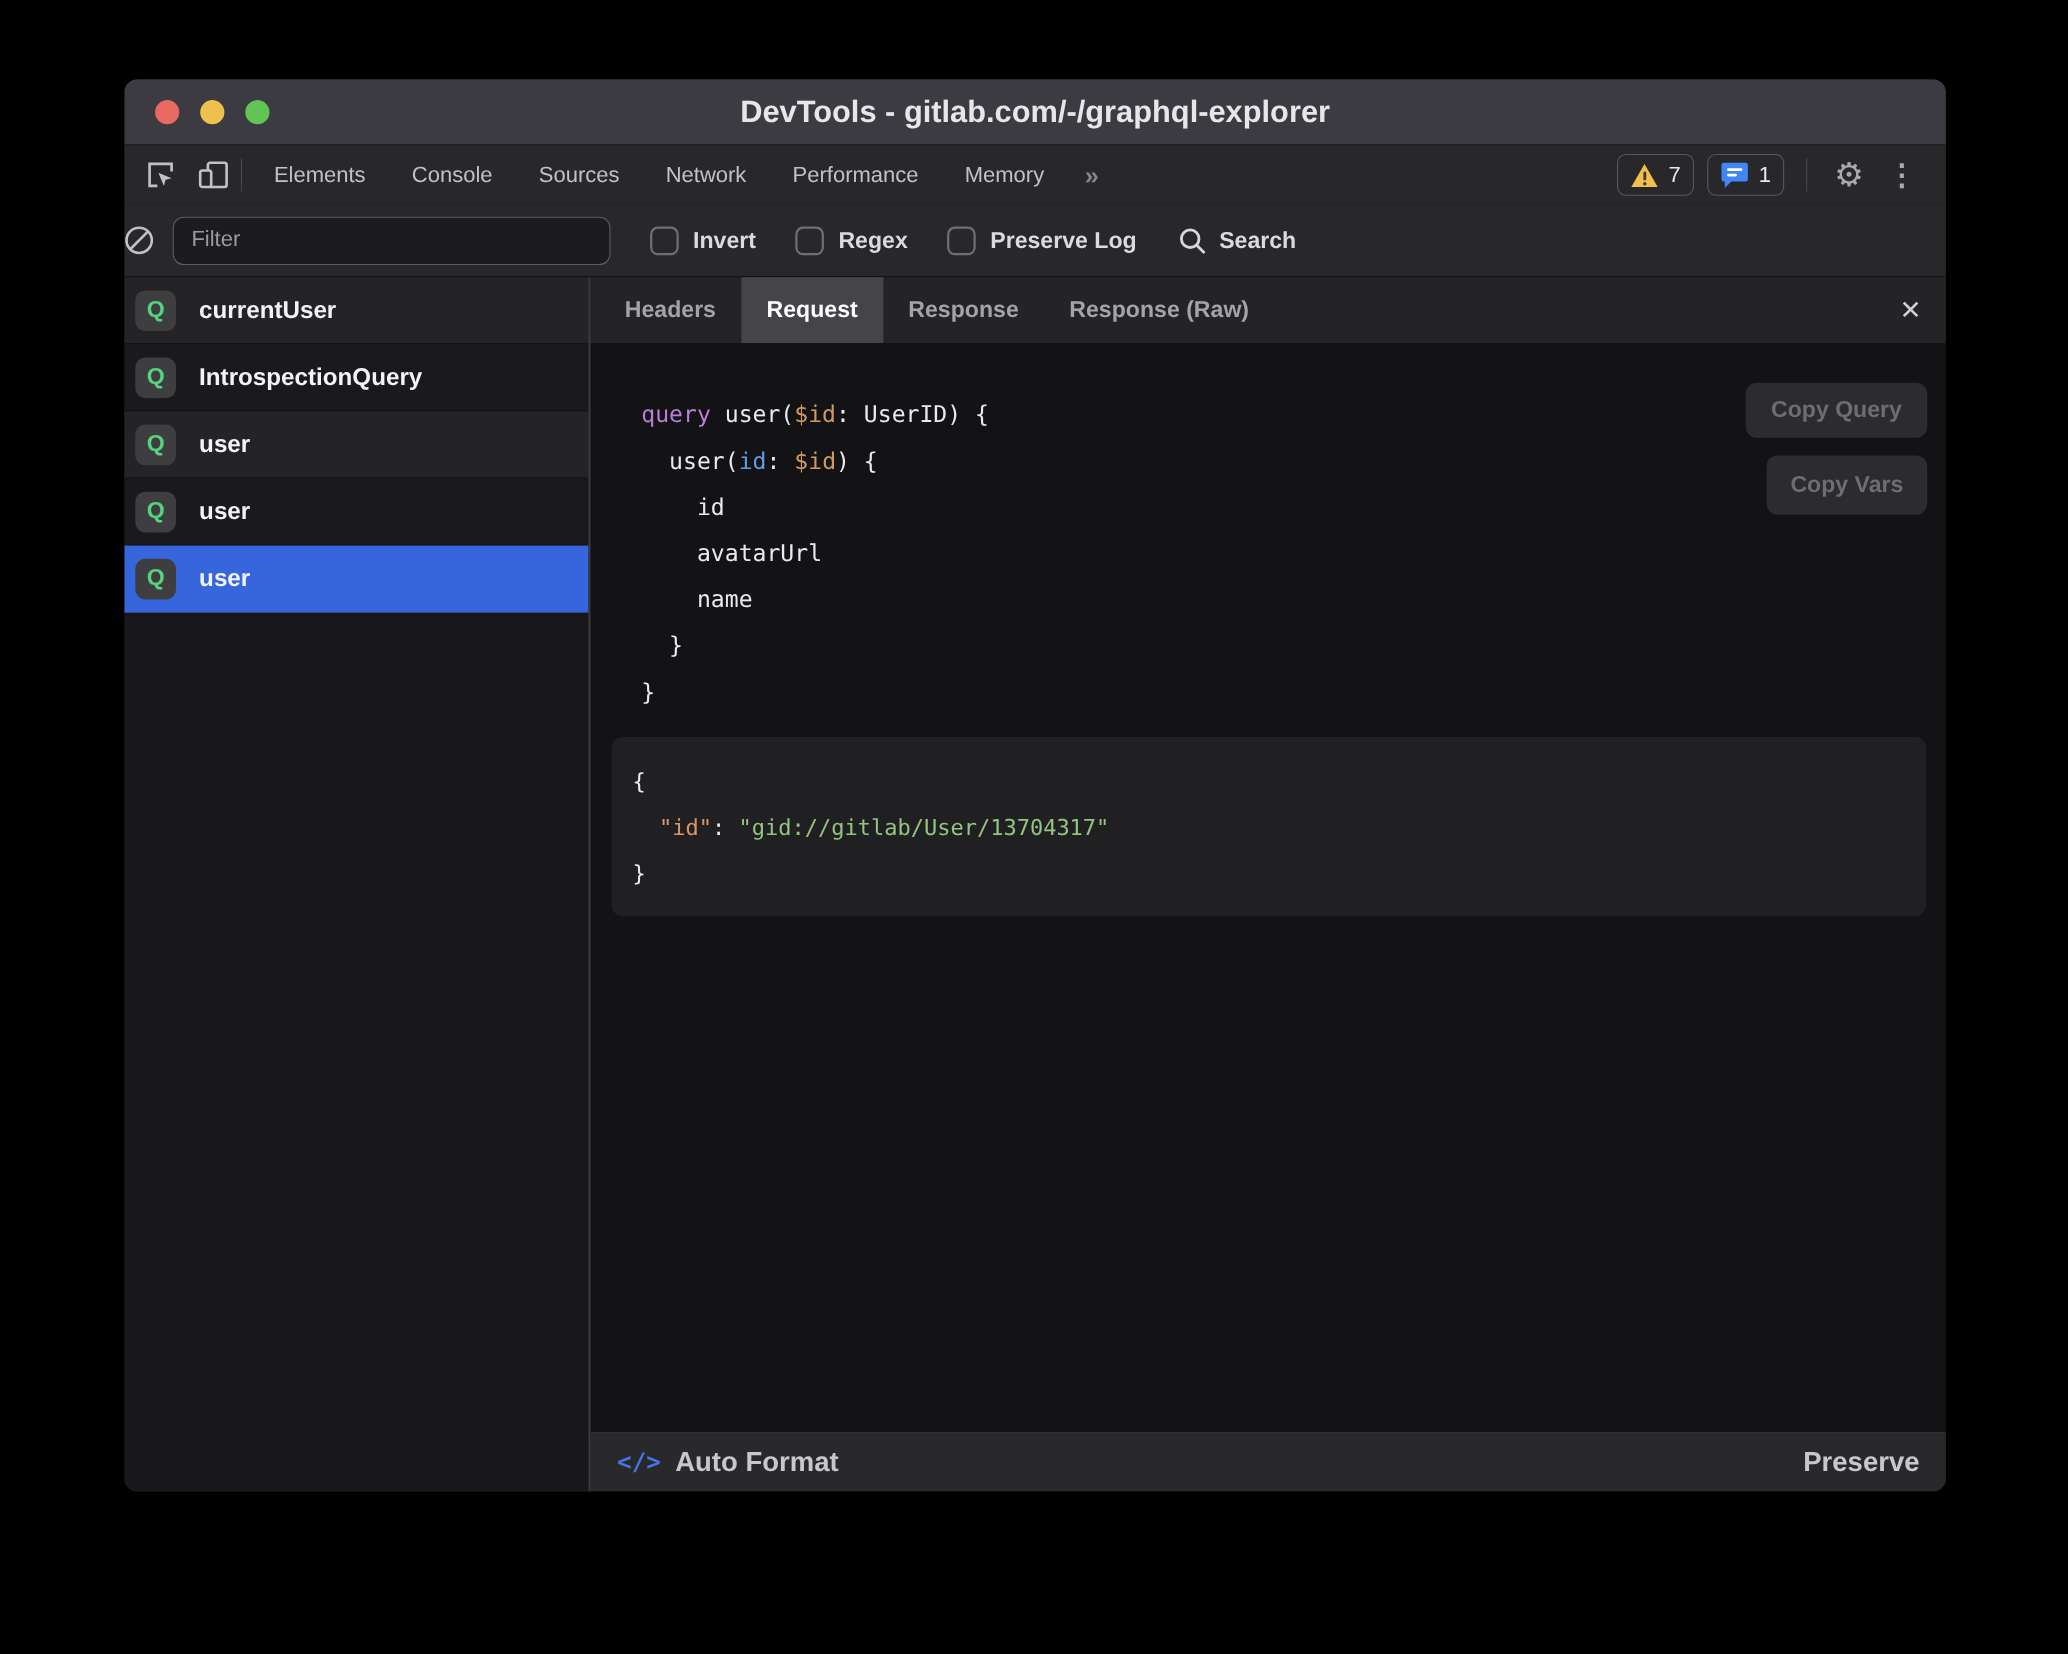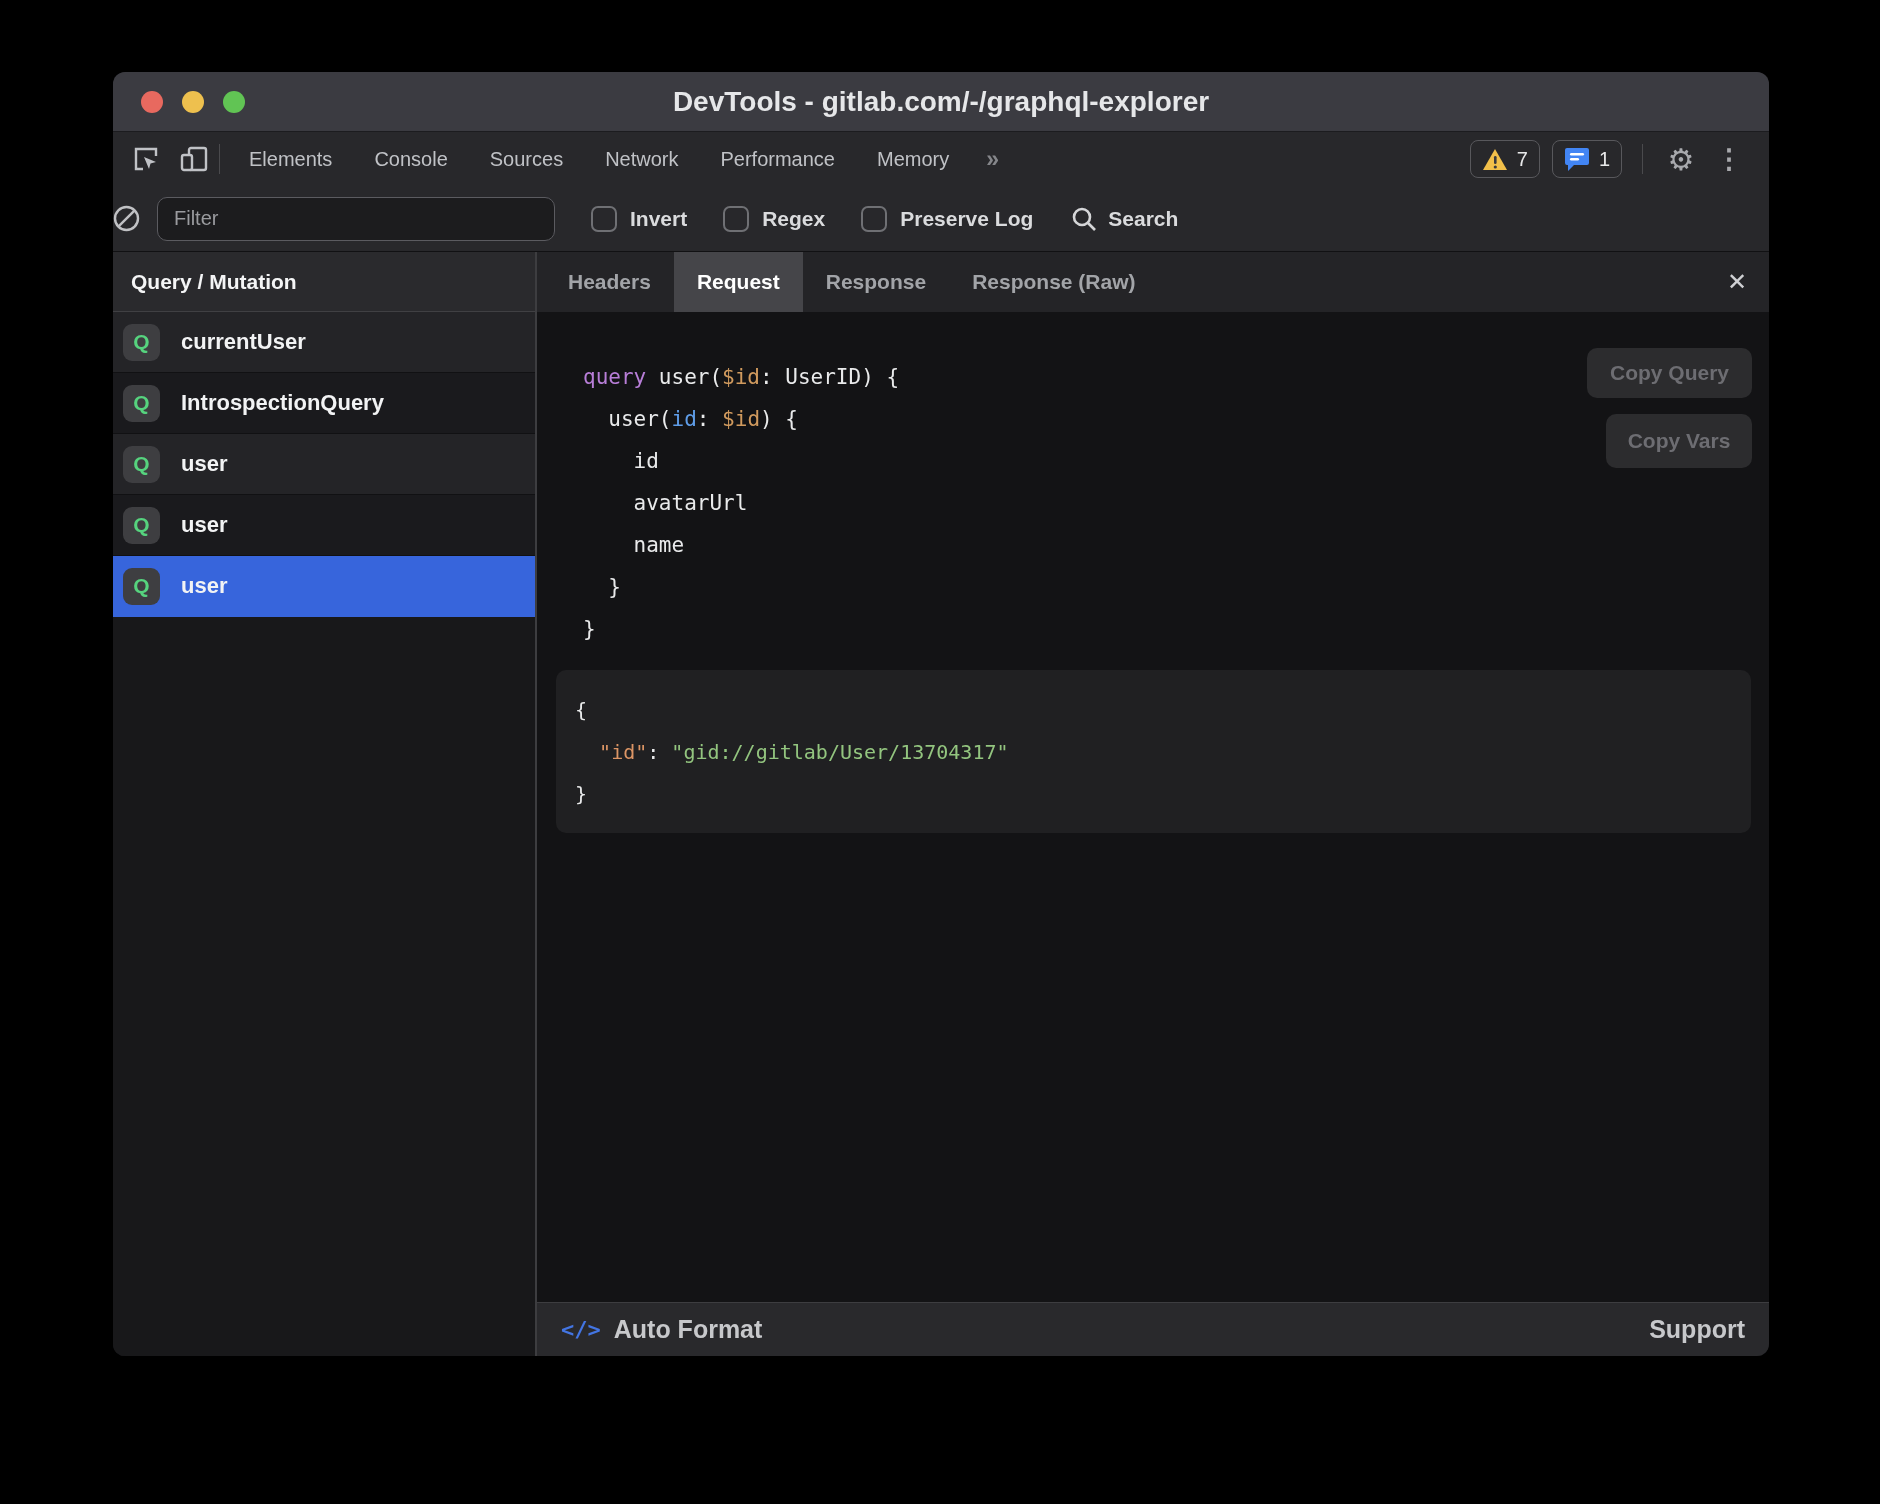--- a/index.html
+++ b/index.html
@@ -186,21 +186,20 @@
         <circle cx="11" cy="11" r="8" fill="none" stroke="#d5d6d8" stroke-width="2.6"></circle>
         <line x1="17" y1="17" x2="24" y2="24" stroke="#d5d6d8" stroke-width="2.6"></line>
       </svg>
       <span class="cb-label">Search</span>
     </div>
   </div>
 
   <div class="main">
 
     <div class="left">
-      <div class="left-header">Query / Mutation</div>
 
       <div class="qrow odd">
         <div class="qbadge">Q</div>
         <div class="qlabel">currentUser</div>
       </div>
       <div class="qrow even">
         <div class="qbadge">Q</div>
         <div class="qlabel">IntrospectionQuery</div>
       </div>
       <div class="qrow odd">
@@ -249,17 +248,17 @@
           <button class="copy-btn query">Copy Query</button>
           <button class="copy-btn vars">Copy Vars</button>
         </div>
       </div>
 
       <div class="footer">
         <div class="autoformat">
           <span class="af-icon">&lt;/&gt;</span>
           <span class="footer-label">Auto Format</span>
         </div>
-        <span class="footer-label support">Support</span>
+        <span class="footer-label support">Preserve</span>
       </div>
     </div>
   </div>
 </div>
 
 </body></html>

